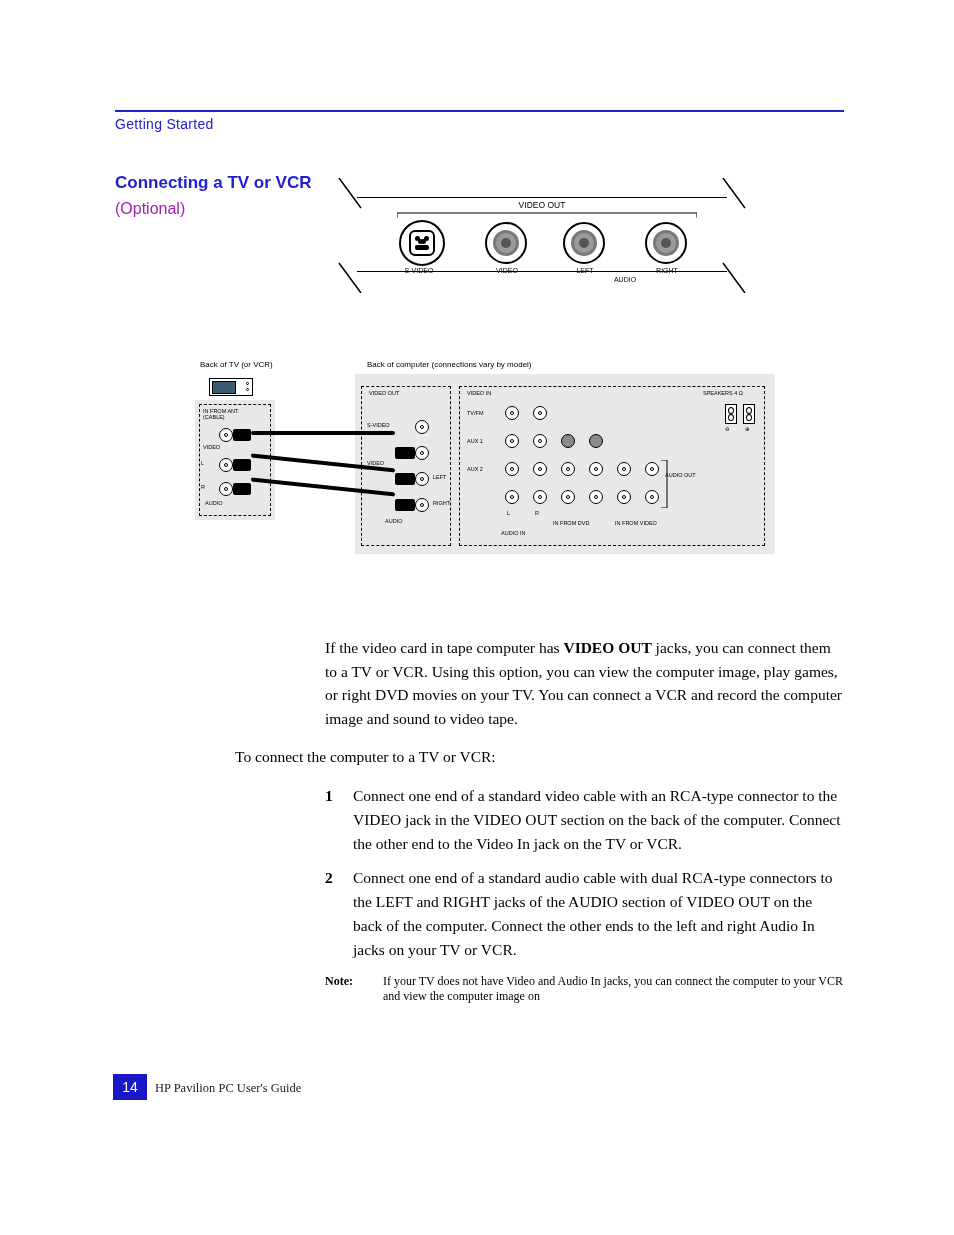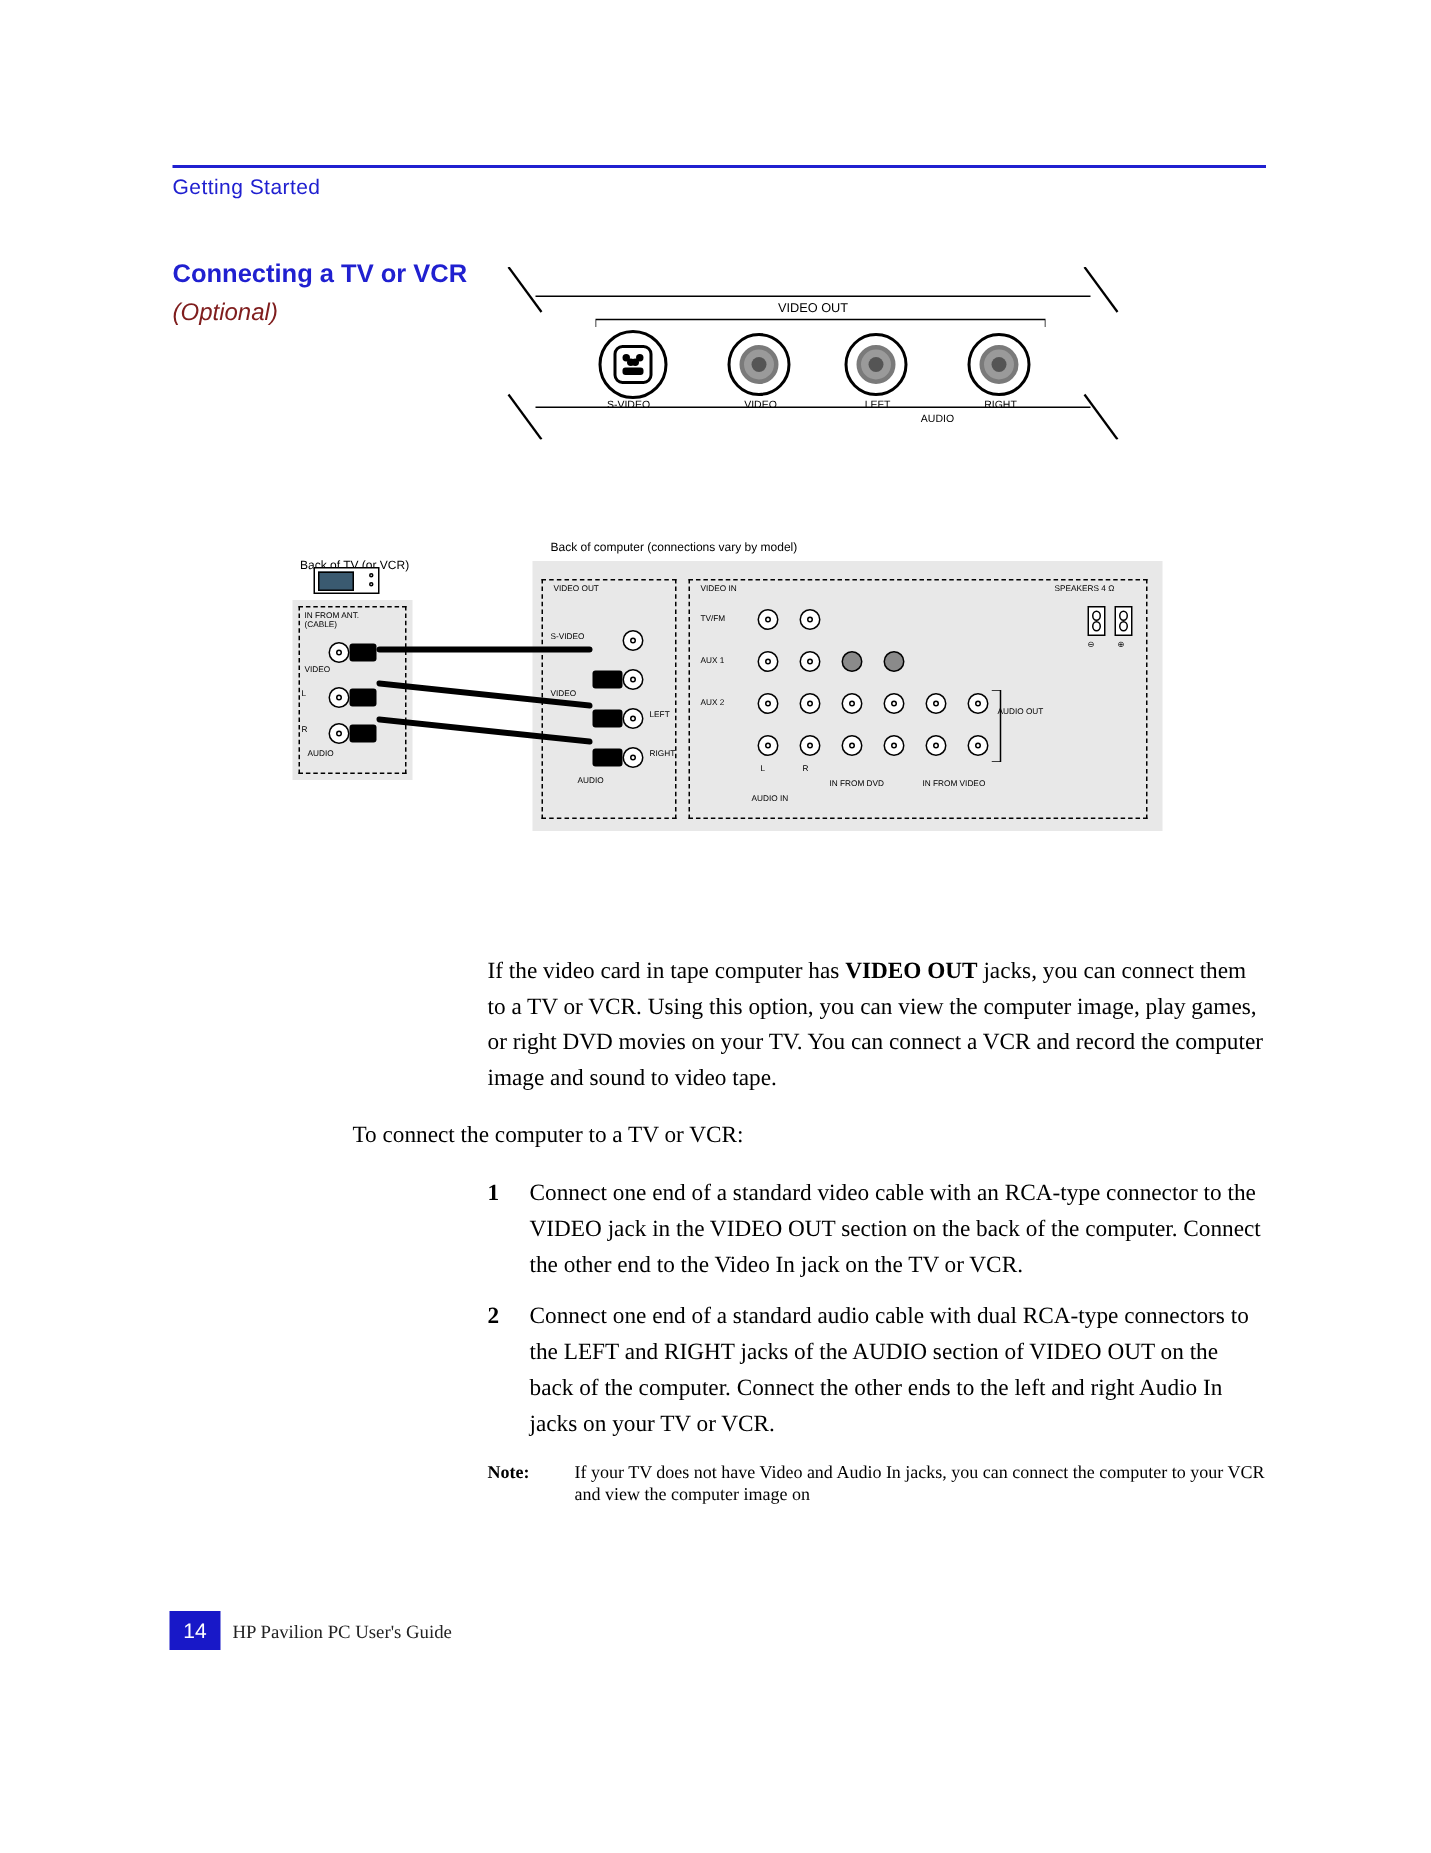--- a/index.html
+++ b/index.html
@@ -31,22 +31,21 @@
     font-family: Arial, Helvetica, sans-serif;
   }
   .leftcol .h {
     color: #2020d0;
     font-size: 17px;
     font-weight: 700;
     line-height: 1.3;
     margin-bottom: 6px;
   }
   .leftcol .sub {
-    font-style: italic;
-    color: #7f1d1d;
+    color: #a21caf;
     font-size: 16px;
     margin-bottom: 8px;
   }
   .rightcol { flex: 1; font-size: 12px; }
   
   .diagram1 {
     position: relative;
     height: 140px;
     margin-bottom: 48px;
   }
@@ -248,21 +247,21 @@
               <div class="hole"></div>
             </div>
           <div class="lbl" style="left:280px;top:69px">RIGHT</div>
 
           <div class="lbl" style="left:238px;top:78px">AUDIO</div>
         </div>
       </div>
 
       <div class="diagram2">
 
-        <div class="caption" style="left:-125px;top:12px">Back of TV (or VCR)</div>
+        <div class="caption" style="left:-125px;top:0">Back of TV (or VCR)</div>
 
         <div class="caption" style="left:42px;top:0">Back of computer (connections vary by model)</div>
 
         <div class="greybox" style="left:-130px;top:40px;width:80px;height:120px"></div>
         <div class="dashbox" style="left:-126px;top:44px;width:72px;height:112px"></div>
 
         <div class="tvunit" style="left:-116px;top:18px">
           <div class="tvscr"></div>
           <div class="tvbtn" style="right:3px;top:3px"></div>
           <div class="tvbtn" style="right:3px;top:9px"></div>

